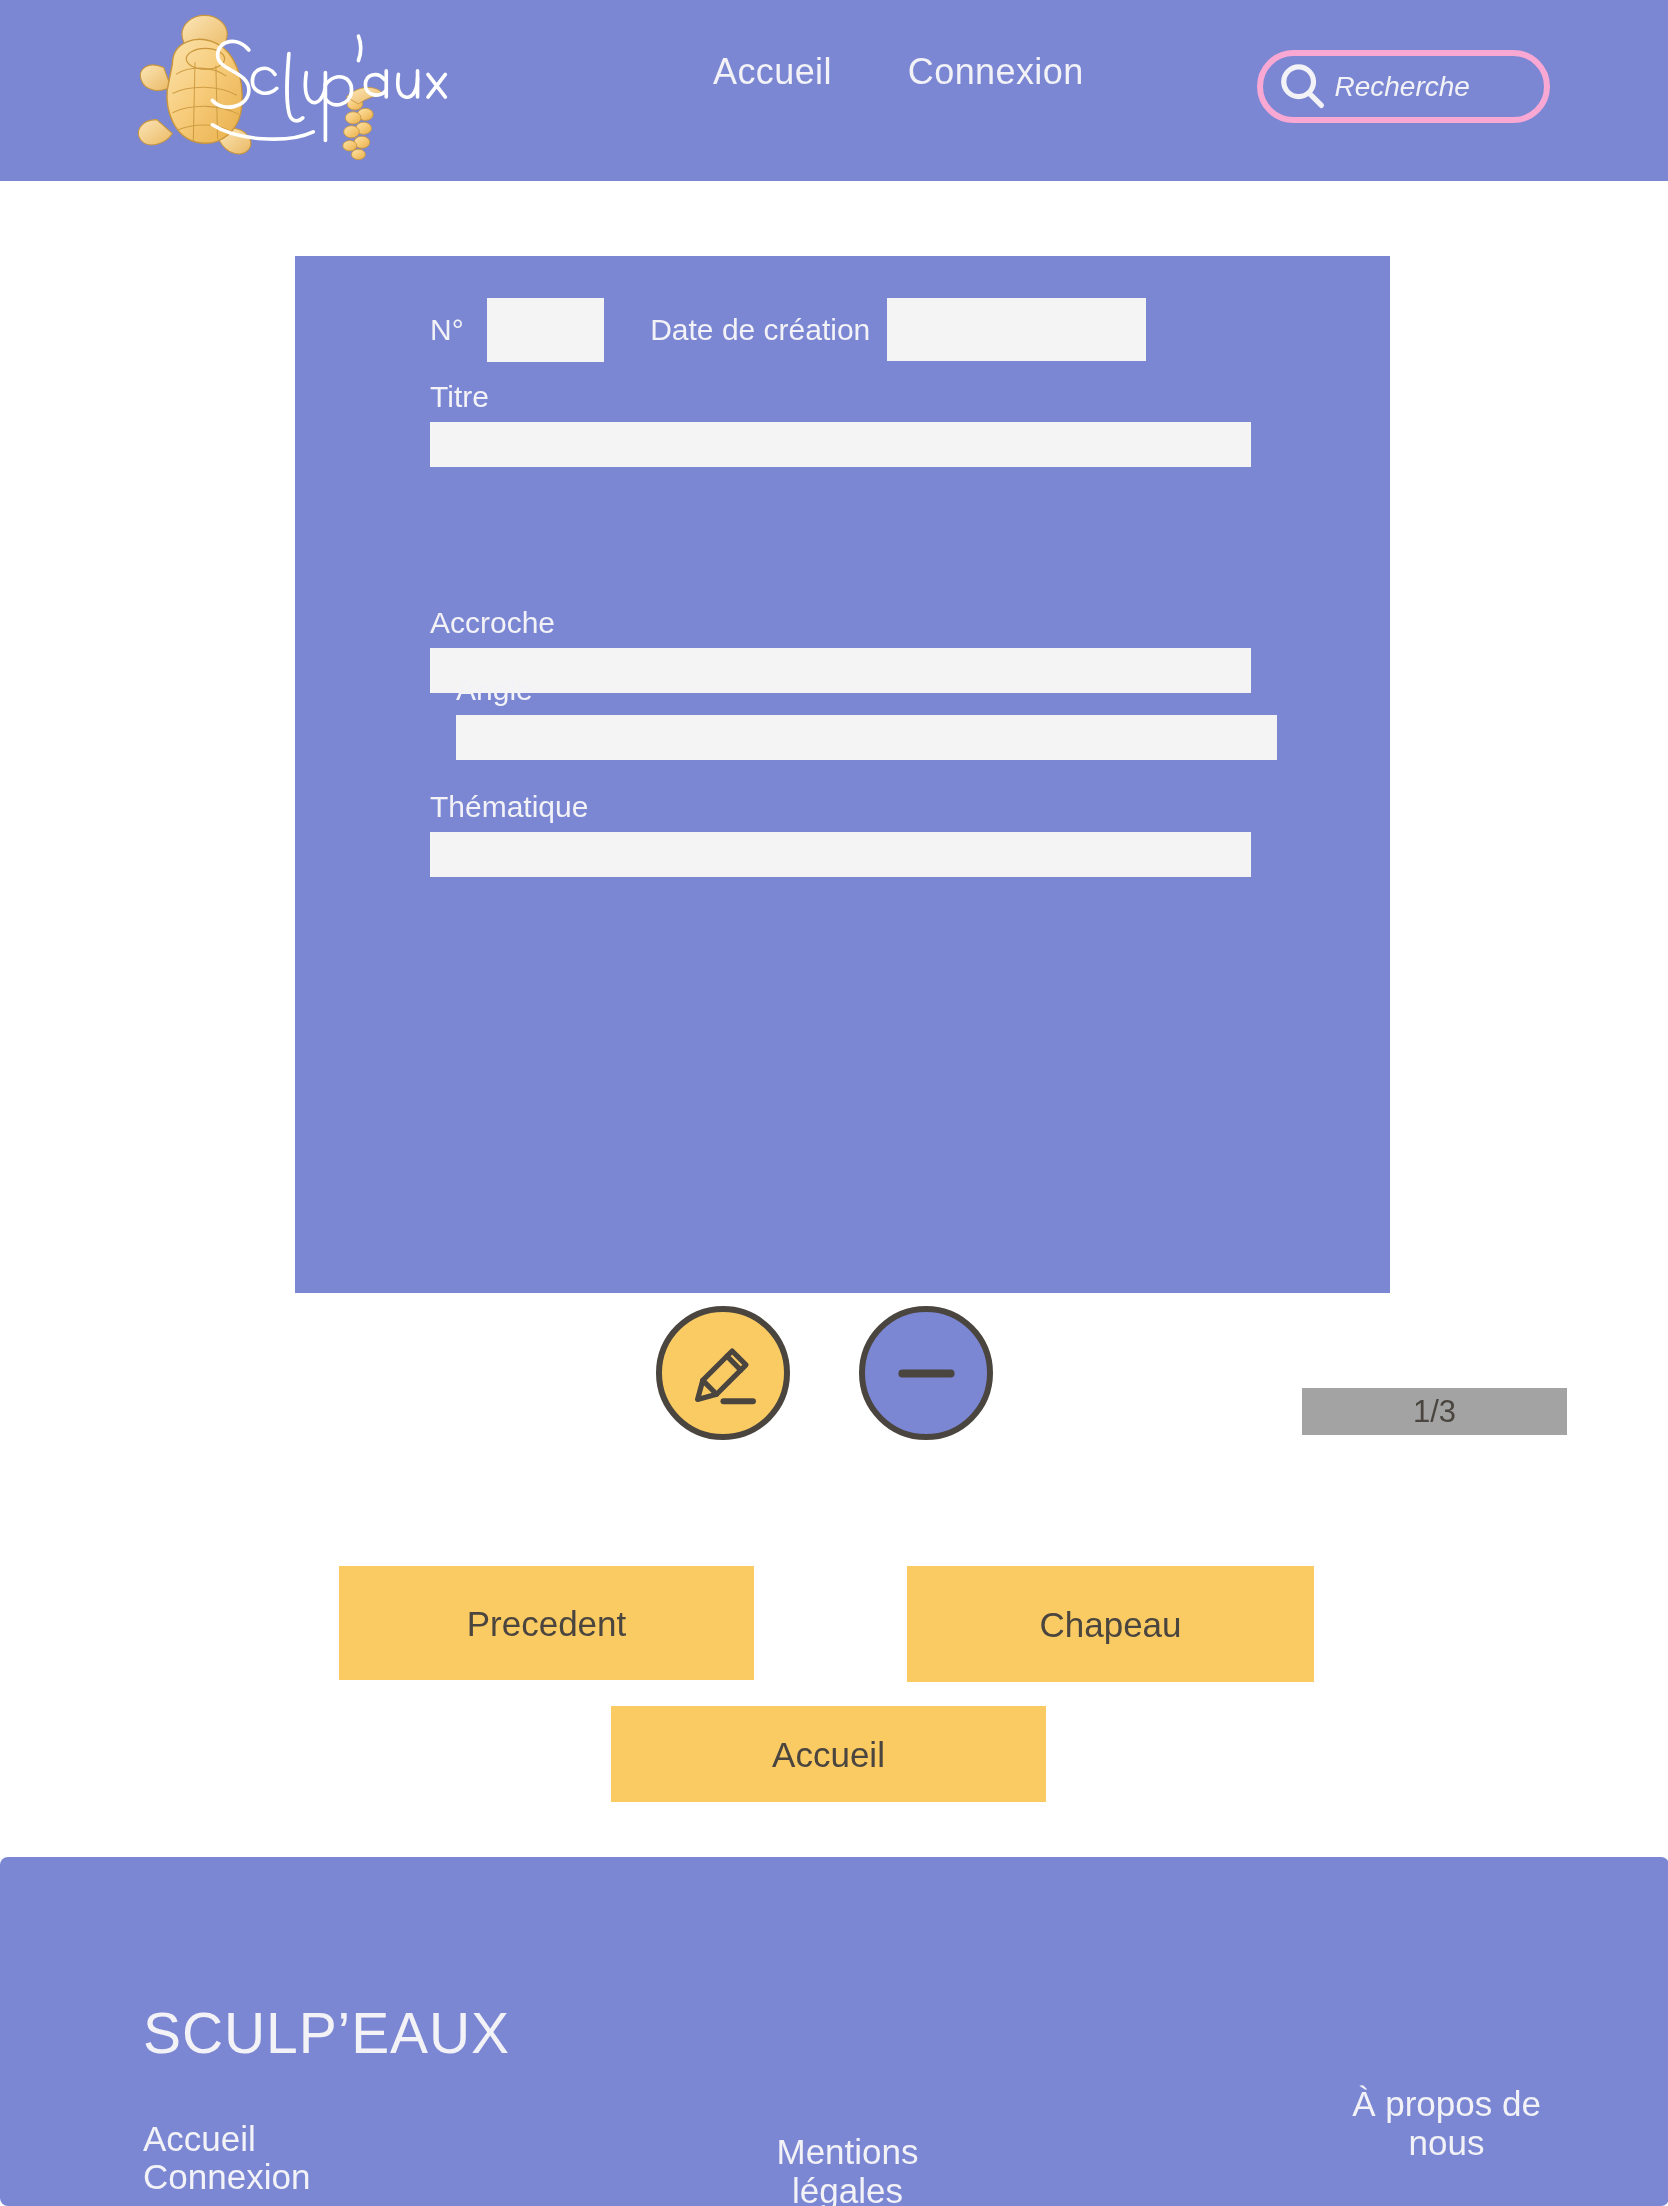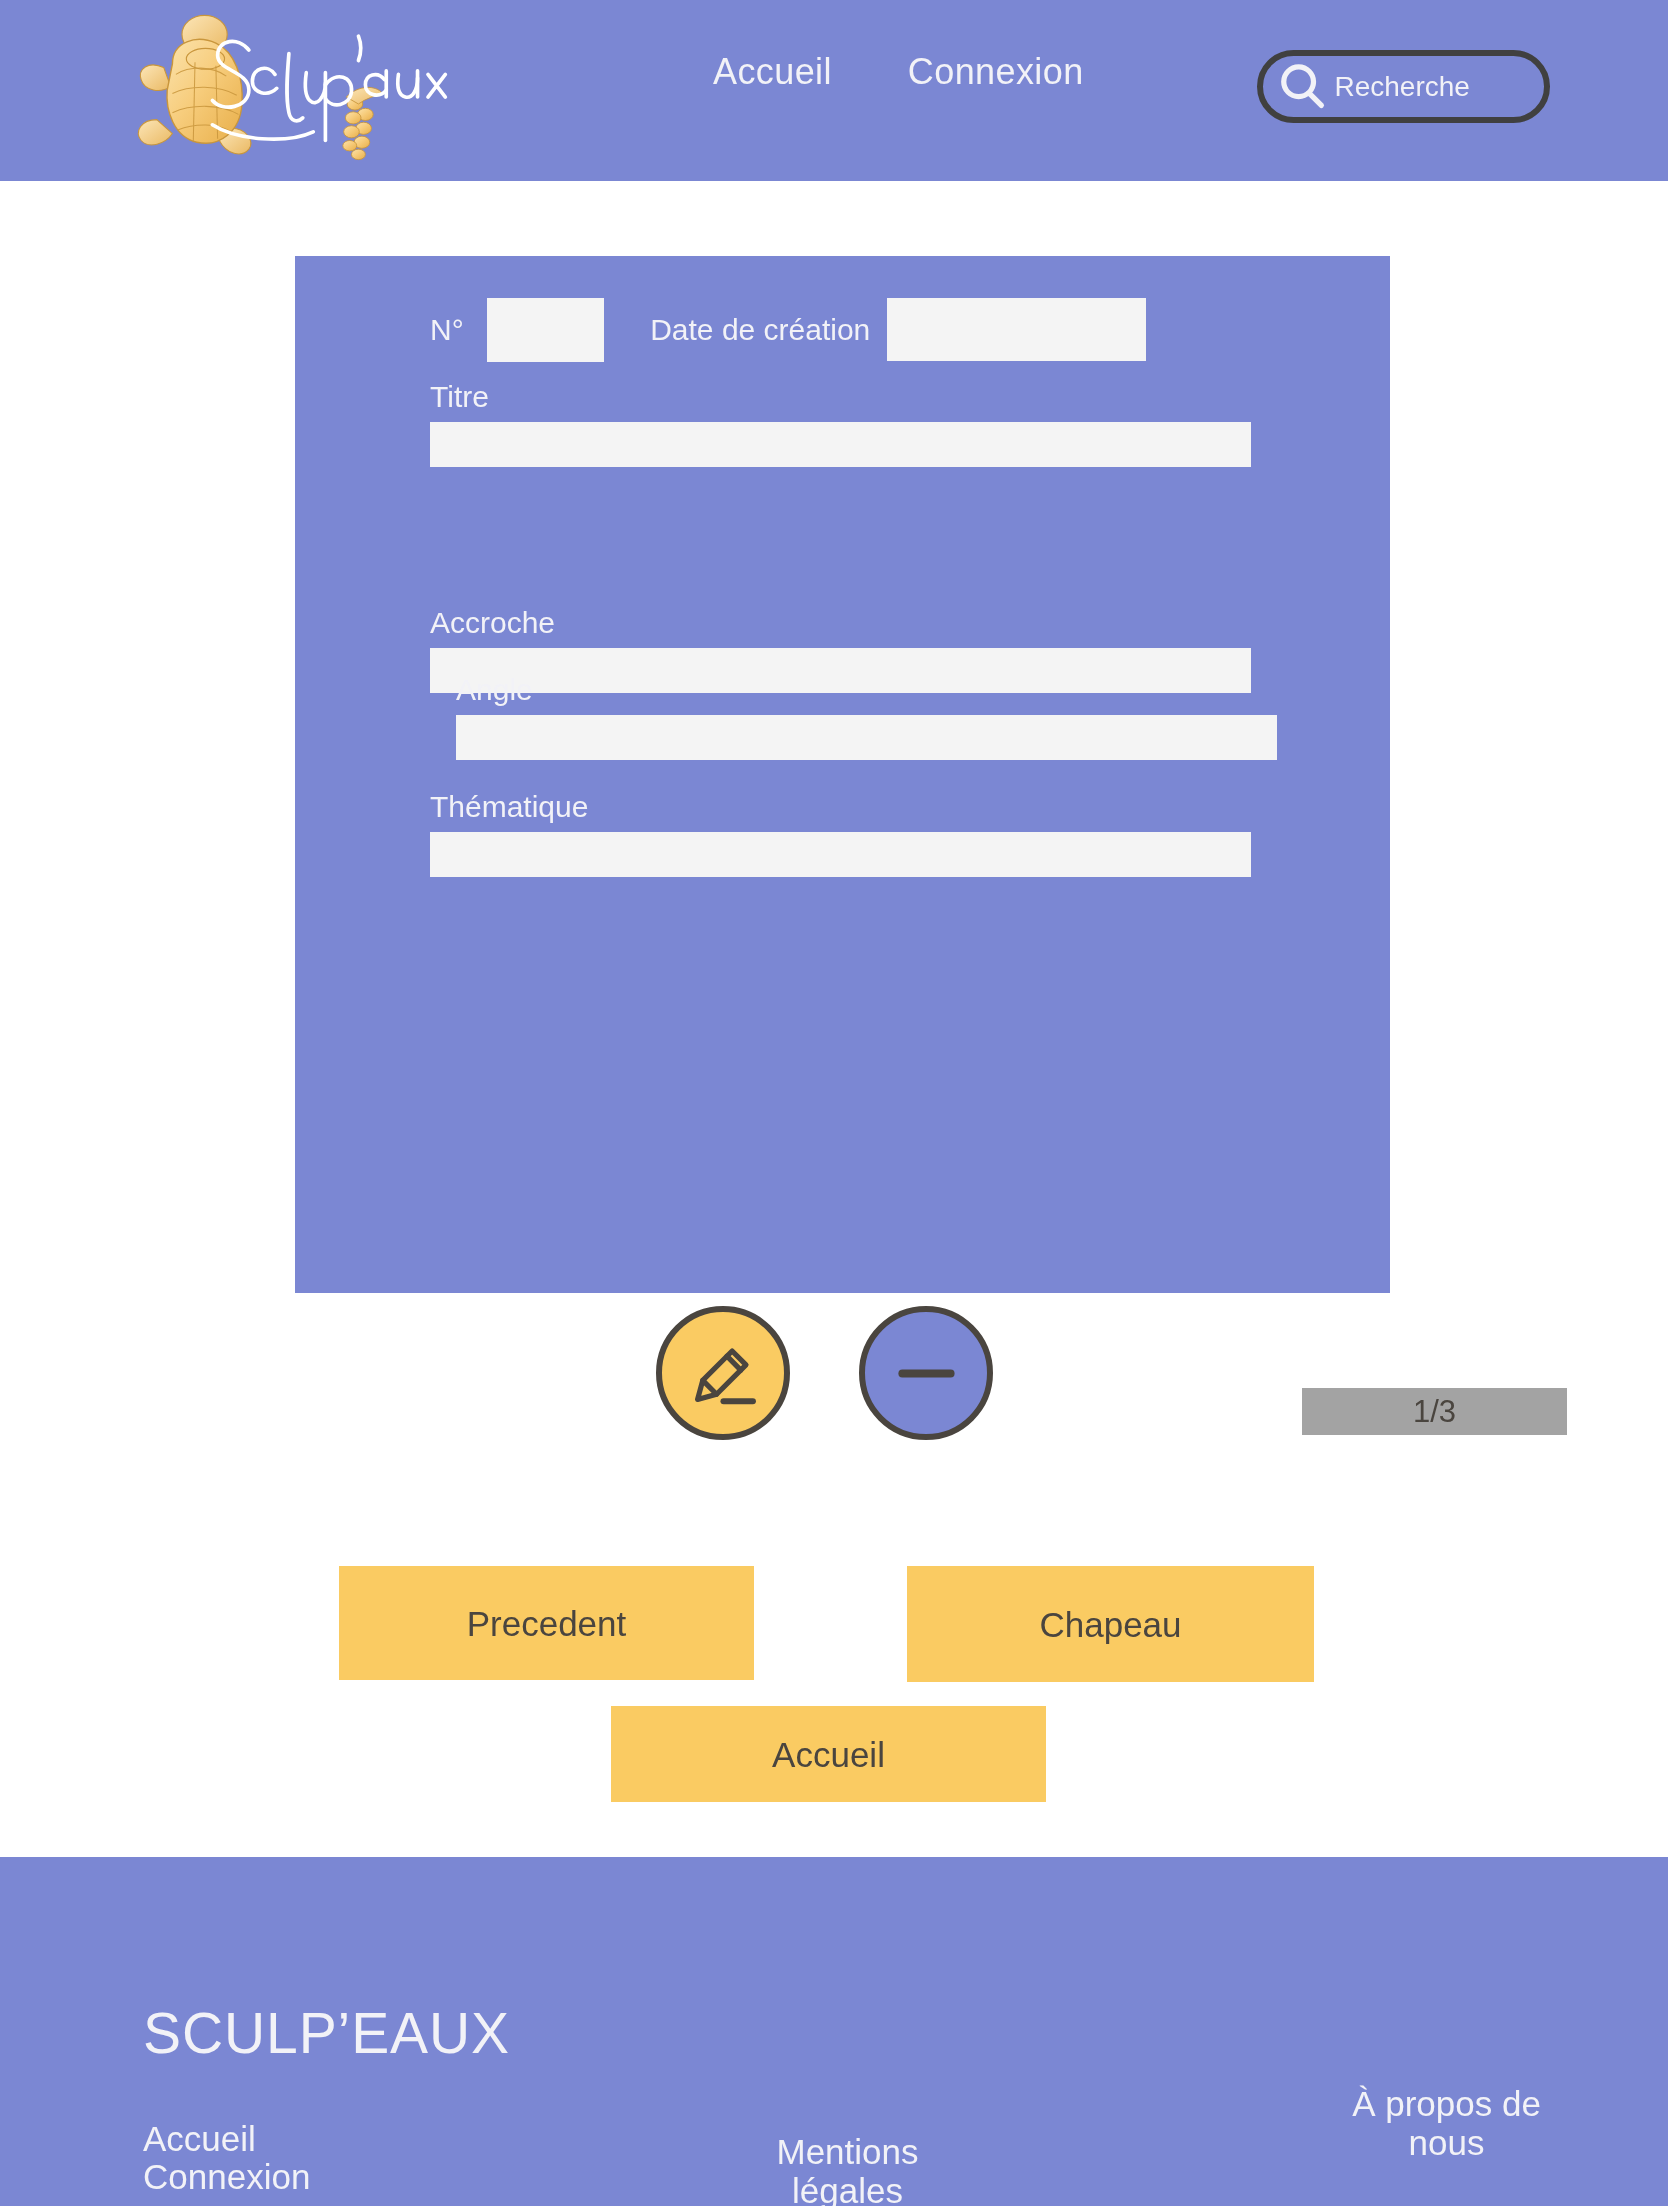--- a/index.html
+++ b/index.html
@@ -46,26 +46,27 @@
     line-height: 1;
     white-space: nowrap;
     cursor: pointer;
     font-family: "Liberation Sans", sans-serif;
   }
 
   .search-box {
     position: absolute;
     left: 1257px; top: 50px;
     width: 293px; height: 73px;
-    border: 6px solid #404040;
+    border: 6px solid #f9a8d4;
     border-radius: 37px;
     display: flex;
     align-items: center;
     cursor: text;
     background: transparent;
+    font-style: italic;
   }
   .search-icon {
     margin-left: 12px;
     width: 56px; height: 56px;
     flex: none;
     display: block;
   }
   .search-placeholder {
     color: #f2f2f7;
     font-size: 28px;
@@ -208,20 +209,21 @@
   .btn-precedent { left: 339px;  top: 1566px; width: 415px; height: 114px; }
   .btn-suivant   { left: 907px; top: 1566px; width: 407px; height: 116px; }
   .btn-accueil   { left: 611px;  top: 1706px; width: 435px; height: 96px; }
 
   
   .site-footer {
     position: absolute;
     left: 0; top: 1857px;
     width: 1669px; height: 349px;
     background: #7b87d3;
+    border-radius: 8px;
   }
   .footer-brand {
     position: absolute;
     left: 143px; top: 148px;
     color: #f2f2f7;
     font-size: 57px;
     font-weight: 300;
     letter-spacing: 0.9px;
     line-height: 1;
   }

